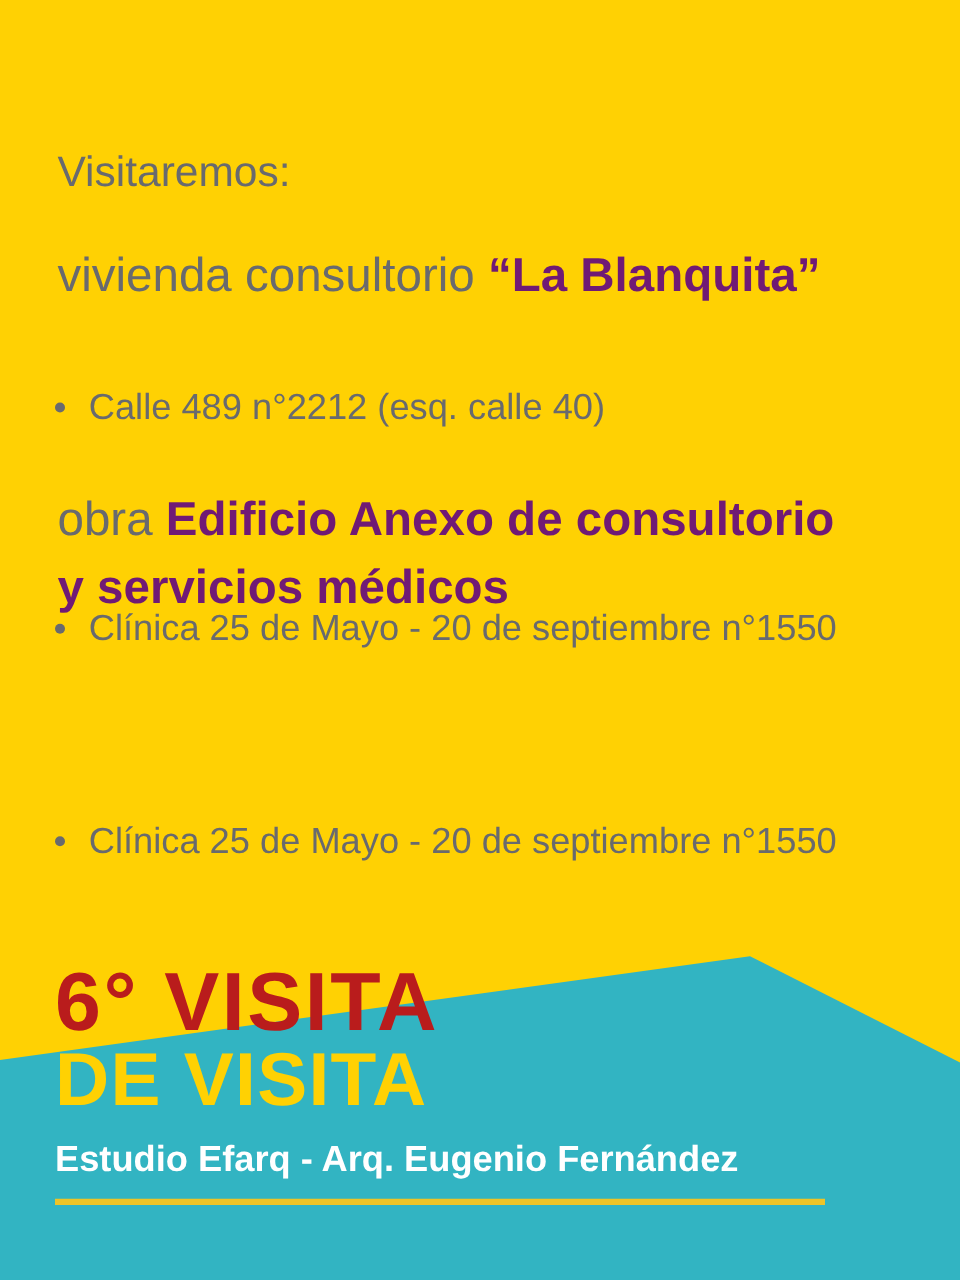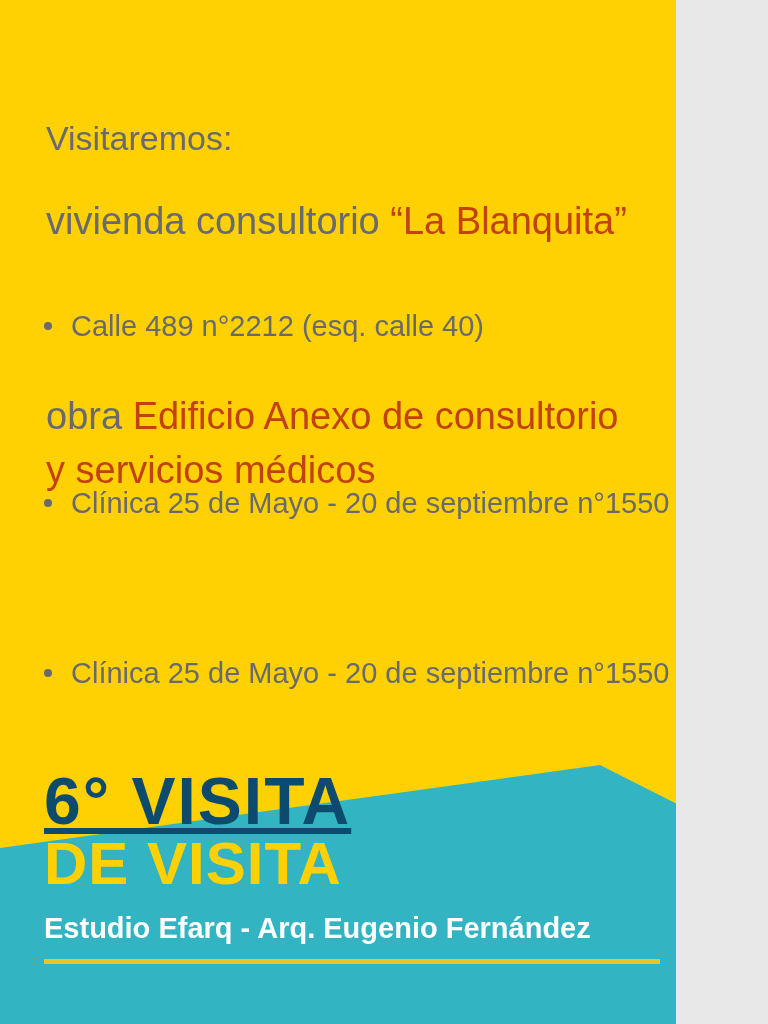--- a/index.html
+++ b/index.html
@@ -1,38 +1,38 @@
 <!DOCTYPE html>
 <html><head>
 <meta charset="utf-8">
 <style>
   html, body { margin: 0; padding: 0; background: #e8e8e8; }
   .canvas {
     position: relative;
-    width: 676px;
+    width: 768px;
     height: 1024px;
     background: #ffd103;
     overflow: hidden;
     font-family: "Liberation Sans", "DejaVu Sans", sans-serif;
   }
   .abs { position: absolute; }
   .intro {
     left: 46px; top: 118px;
     font-size: 34px; line-height: 40px;
     color: #696a6e; font-weight: 400;
     z-index: 3;
   }
   .heading {
     left: 46px; width: 700px;
     font-size: 38px; line-height: 54px;
     color: #696a6e; font-weight: 400;
     z-index: 3;
   }
   .heading .em {
-    color: #c2410c; font-weight: 400;
+    color: #701a75; font-weight: 700;
   }
   .bullet-row {
     left: 44px; width: 700px;
     display: flex; align-items: flex-start;
     z-index: 3;
   }
   .bullet-dot {
     width: 8px; height: 8px; border-radius: 50%;
     background: #696a6e; flex: 0 0 8px;
     margin-top: 14px;
@@ -42,24 +42,23 @@
     font-size: 29px; line-height: 36px;
     color: #696a6e; font-weight: 400;
   }
   .teal-shape {
     left: 0; top: 0; width: 768px; height: 1024px;
     z-index: 1; display: block;
   }
   .title-line1 {
     left: 44px; top: 765px;
     font-size: 66px; line-height: 72px;
-    font-weight: 800; color: #0c4a6e;
+    font-weight: 800; color: #b91c1c;
     letter-spacing: 2px;
     z-index: 4;
-    text-decoration: underline;
   }
   .title-line2 {
     left: 44px; top: 831px;
     font-size: 60px; line-height: 66px;
     font-weight: 800; color: #ffd103;
     letter-spacing: 1px;
     z-index: 4;
   }
   .credit {
     left: 44px; top: 909px; width: 700px;

